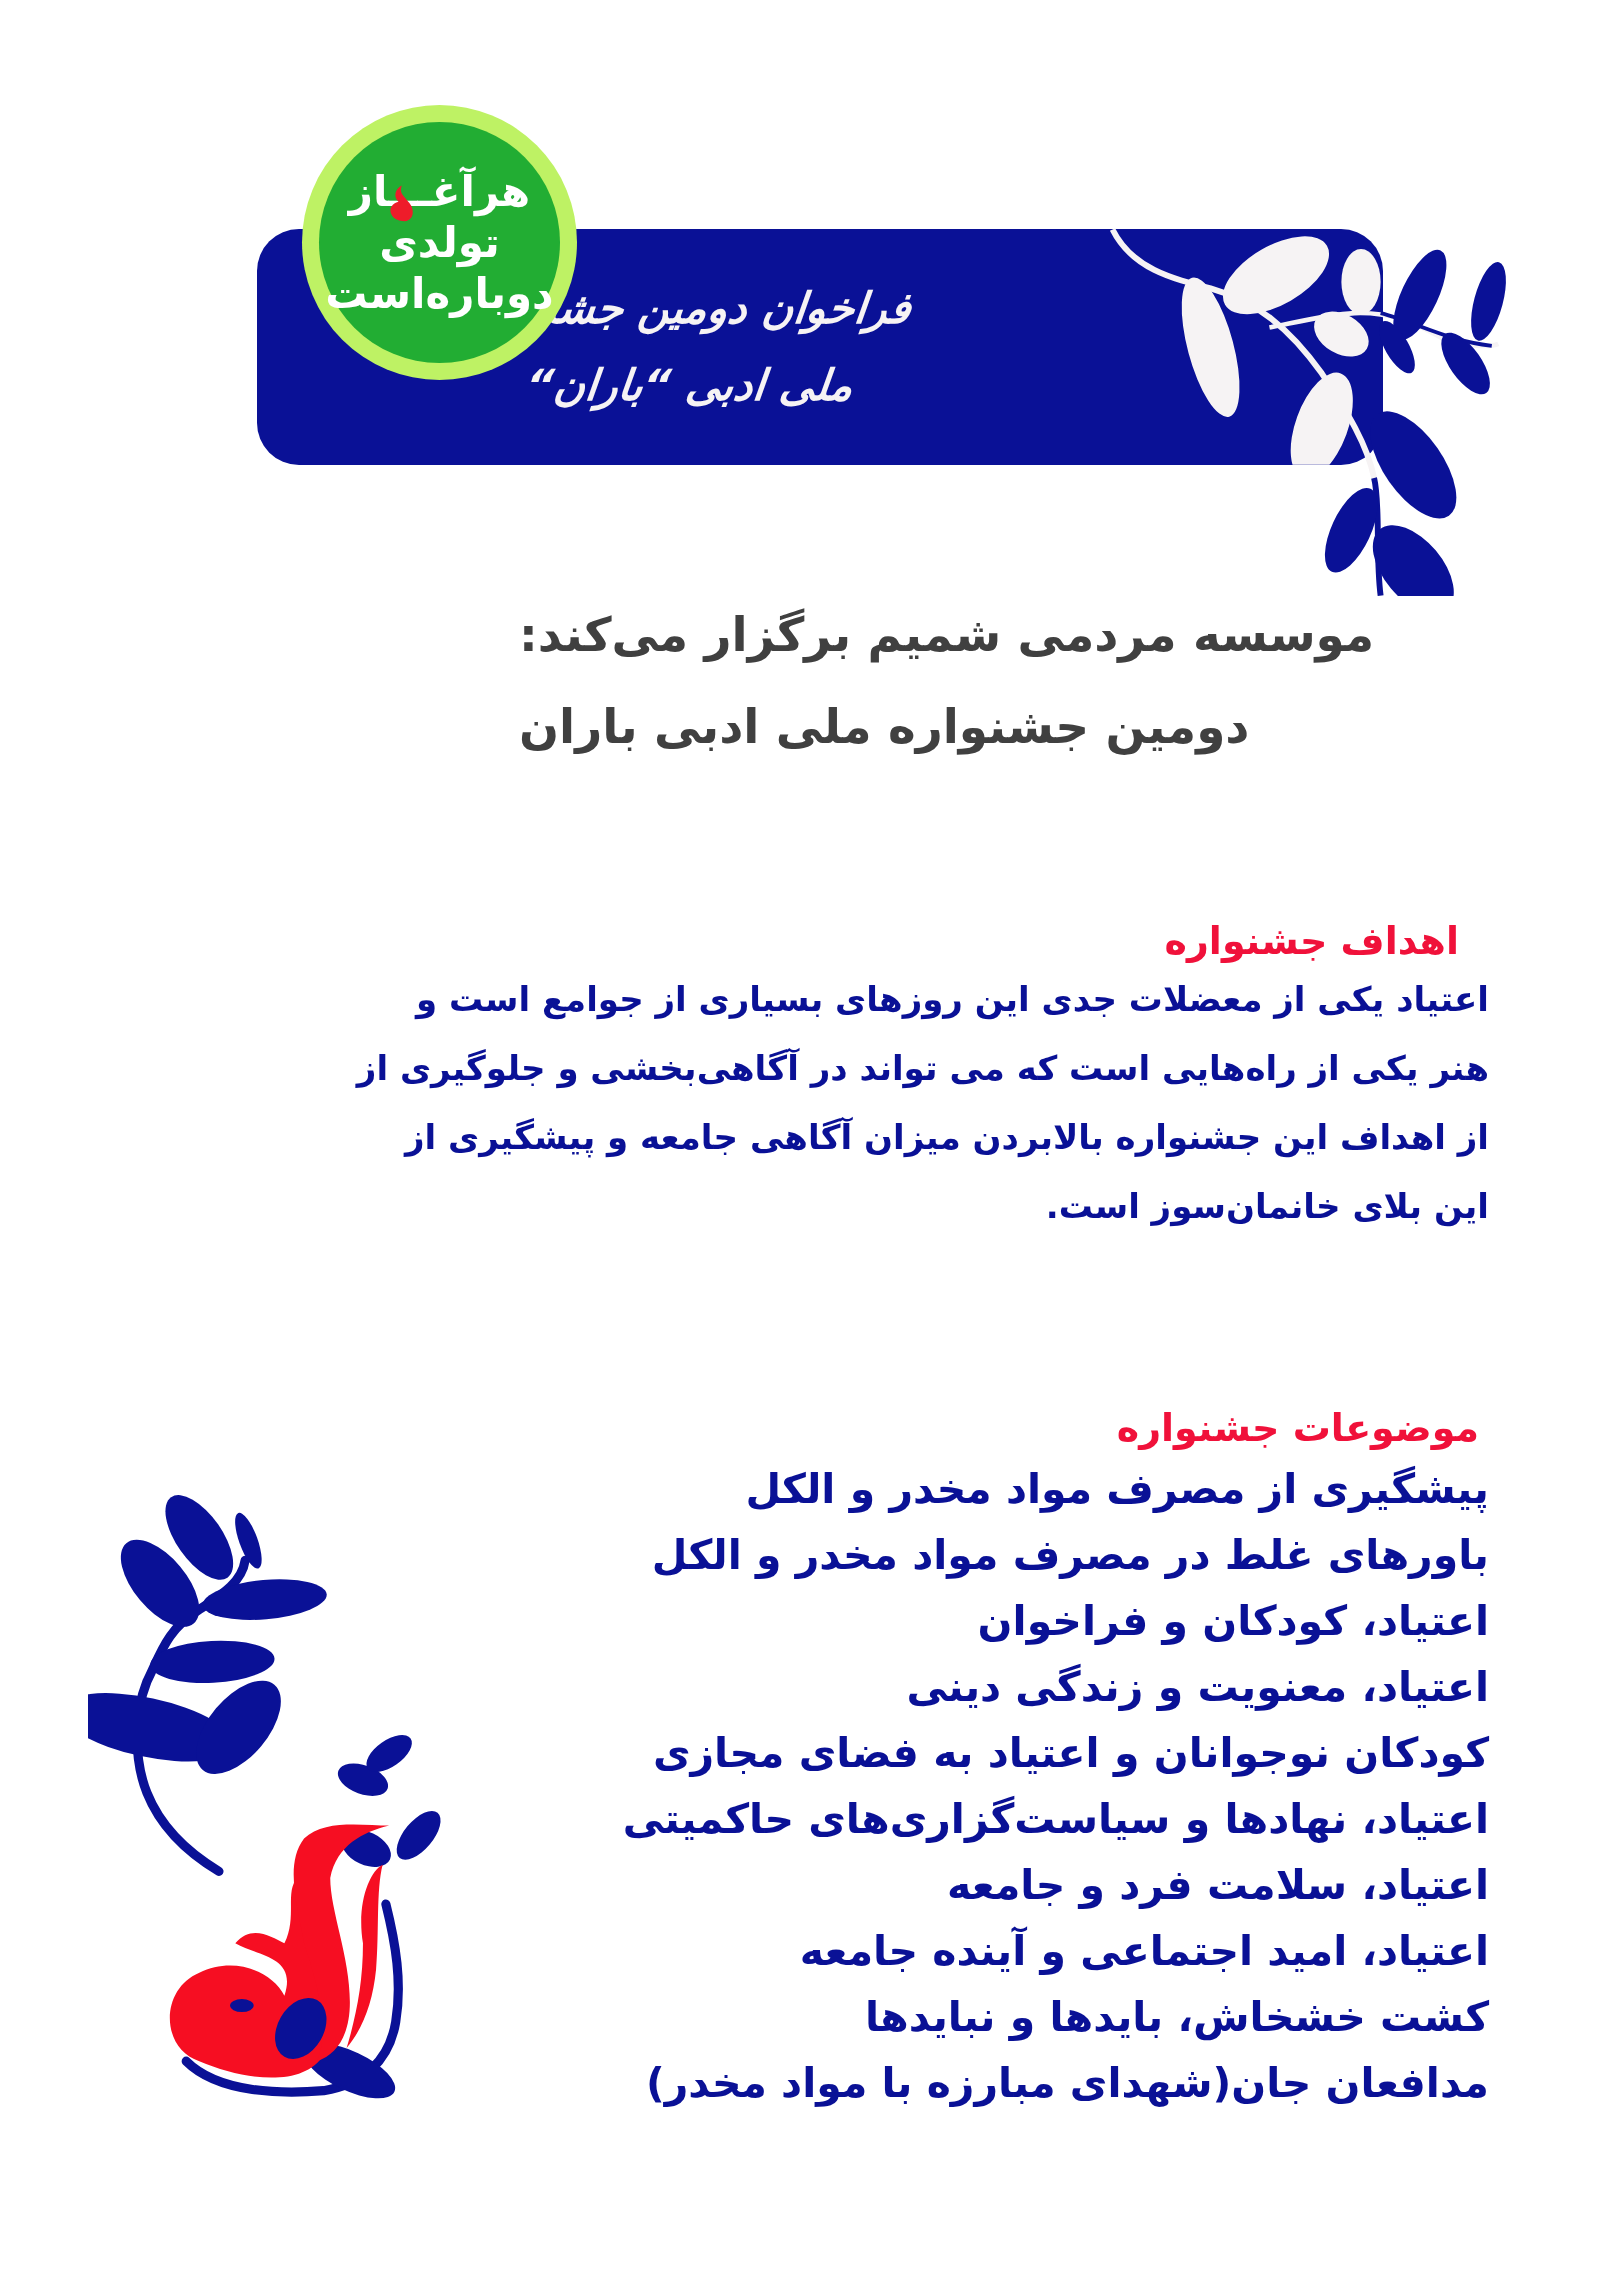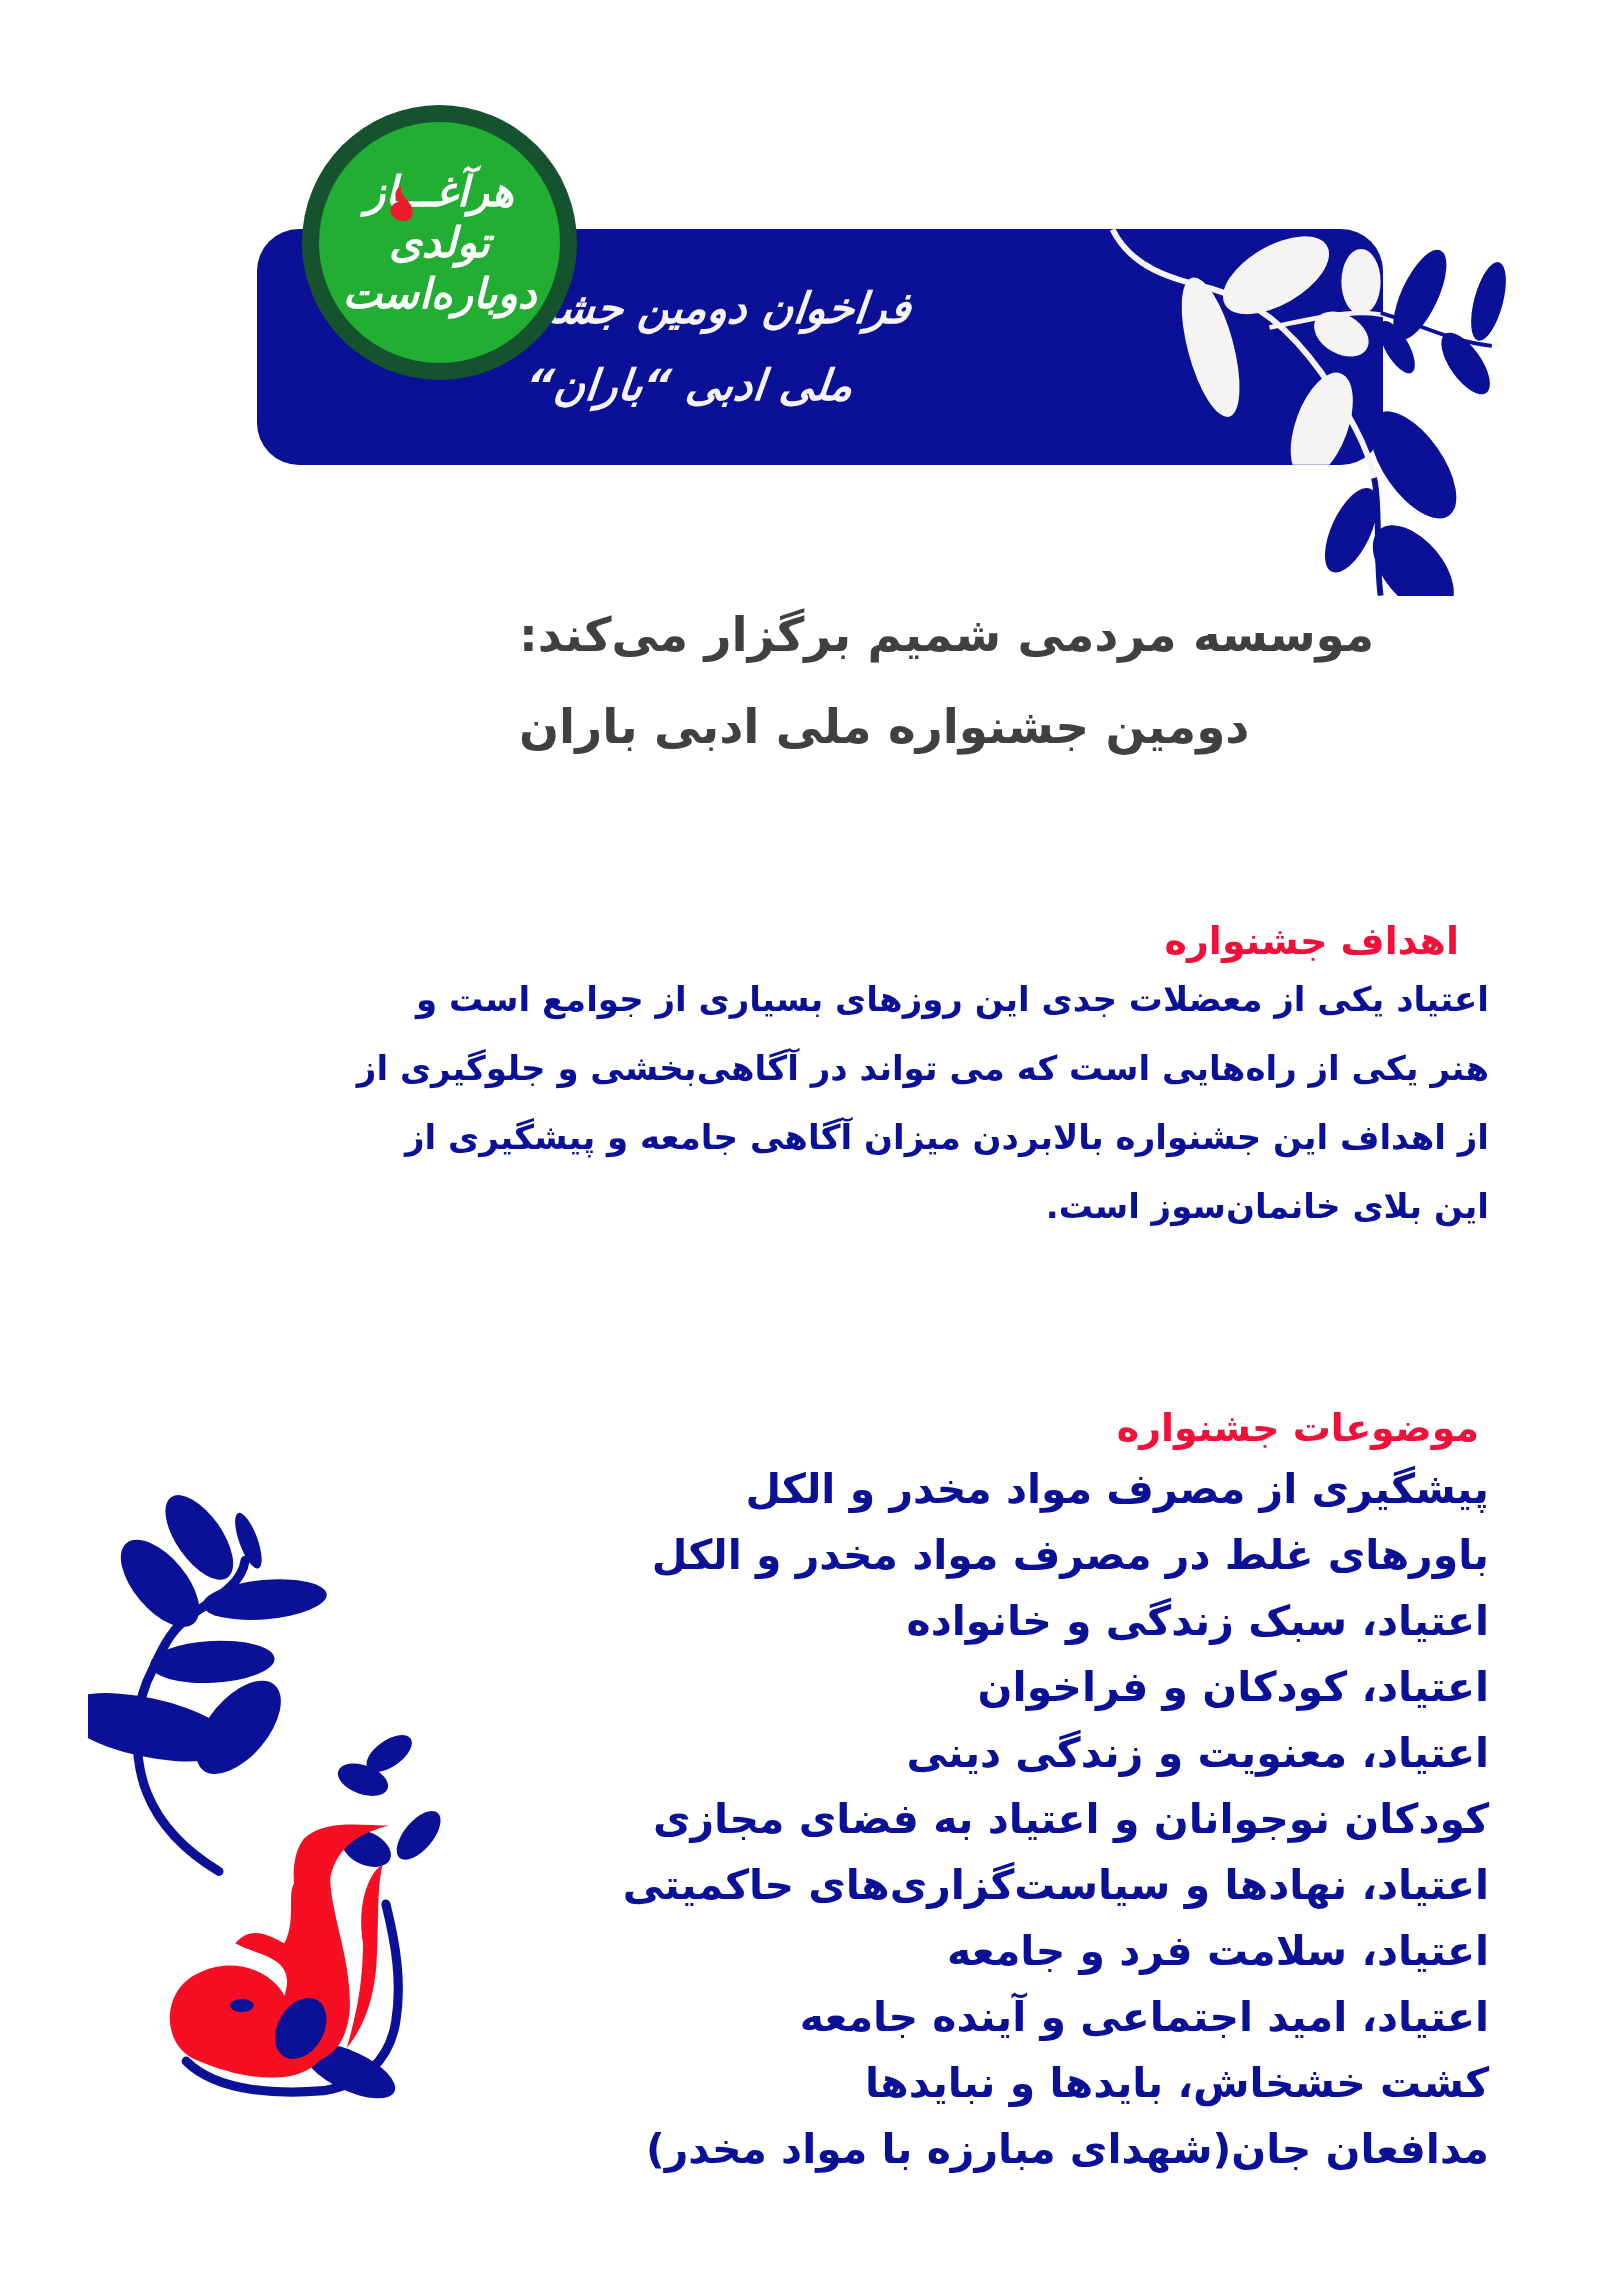--- a/index.html
+++ b/index.html
@@ -14,21 +14,21 @@
     .banner-title {
       position: absolute; left: 257px; top: 229px; width: 864px; height: 236px;
       display: flex; flex-direction: column; align-items: center; justify-content: center;
       color: #f6f3f4; font-family: "DejaVu Sans", sans-serif; font-weight: bold; font-style: italic;
       direction: rtl; font-size: 43px; line-height: 77px; text-align: center;
     }
     .banner-title span { display: block; transform: skewX(-6deg); }
     .vine-top { position: absolute; left: 1106px; top: 216px; width: 425px; height: 380px; }
     .logo {
       position: absolute; left: 302px; top: 105px; width: 275px; height: 275px;
-      border-radius: 50%; background: #14532d; font-style: italic;
+      border-radius: 50%; background: #bef264;
     }
     .logo-inner {
       position: absolute; left: 17px; top: 17px; width: 241px; height: 241px; border-radius: 50%;
       background: #22ad33; display: flex; flex-direction: column; align-items: center; justify-content: center;
       color: #ffffff; font-weight: bold; direction: rtl; font-size: 42px; line-height: 51px;
     }
     .logo-inner .line { display: block; }
     .logo-flame { position: absolute; left: 77px; top: 77px; width: 39px; height: 46px; }
 
     .main-heading {
@@ -117,21 +117,20 @@
   <span class="p-line">اعتیاد یکی از معضلات جدی این روزهای بسیاری از جوامع است و</span>
   <span class="p-line">هنر یکی از راه‌هایی است که می تواند در آگاهی‌بخشی و جلوگیری از</span>
   <span class="p-line">از اهداف این جشنواره بالابردن میزان آگاهی جامعه و پیشگیری از</span>
   <span class="p-line">این بلای خانمان‌سوز است.</span>
 </div>
 
 <div class="section-title sec-topics-title">موضوعات جشنواره</div>
 <ul class="topics">
   <li>پیشگیری از مصرف مواد مخدر و الکل</li>
   <li>باورهای غلط در مصرف مواد مخدر و الکل</li>
-  <li>اعتیاد، سبک زندگی و خانواده</li>
   <li>اعتیاد، کودکان و فراخوان</li>
   <li>اعتیاد، معنویت و زندگی دینی</li>
   <li>کودکان نوجوانان و اعتیاد به فضای مجازی</li>
   <li>اعتیاد، نهادها و سیاست‌گزاری‌های حاکمیتی</li>
   <li>اعتیاد، سلامت فرد و جامعه</li>
   <li>اعتیاد، امید اجتماعی و آینده جامعه</li>
   <li>کشت خشخاش، بایدها و نبایدها</li>
   <li>مدافعان جان(شهدای مبارزه با مواد مخدر)</li>
 </ul>
 

